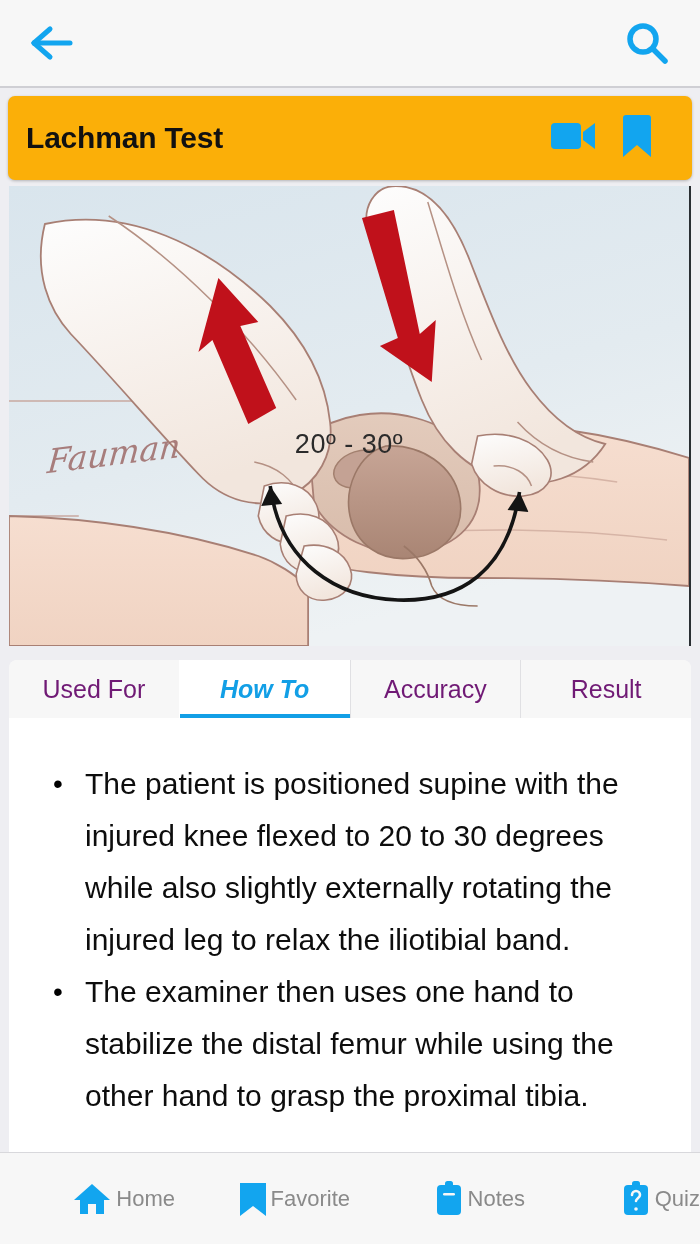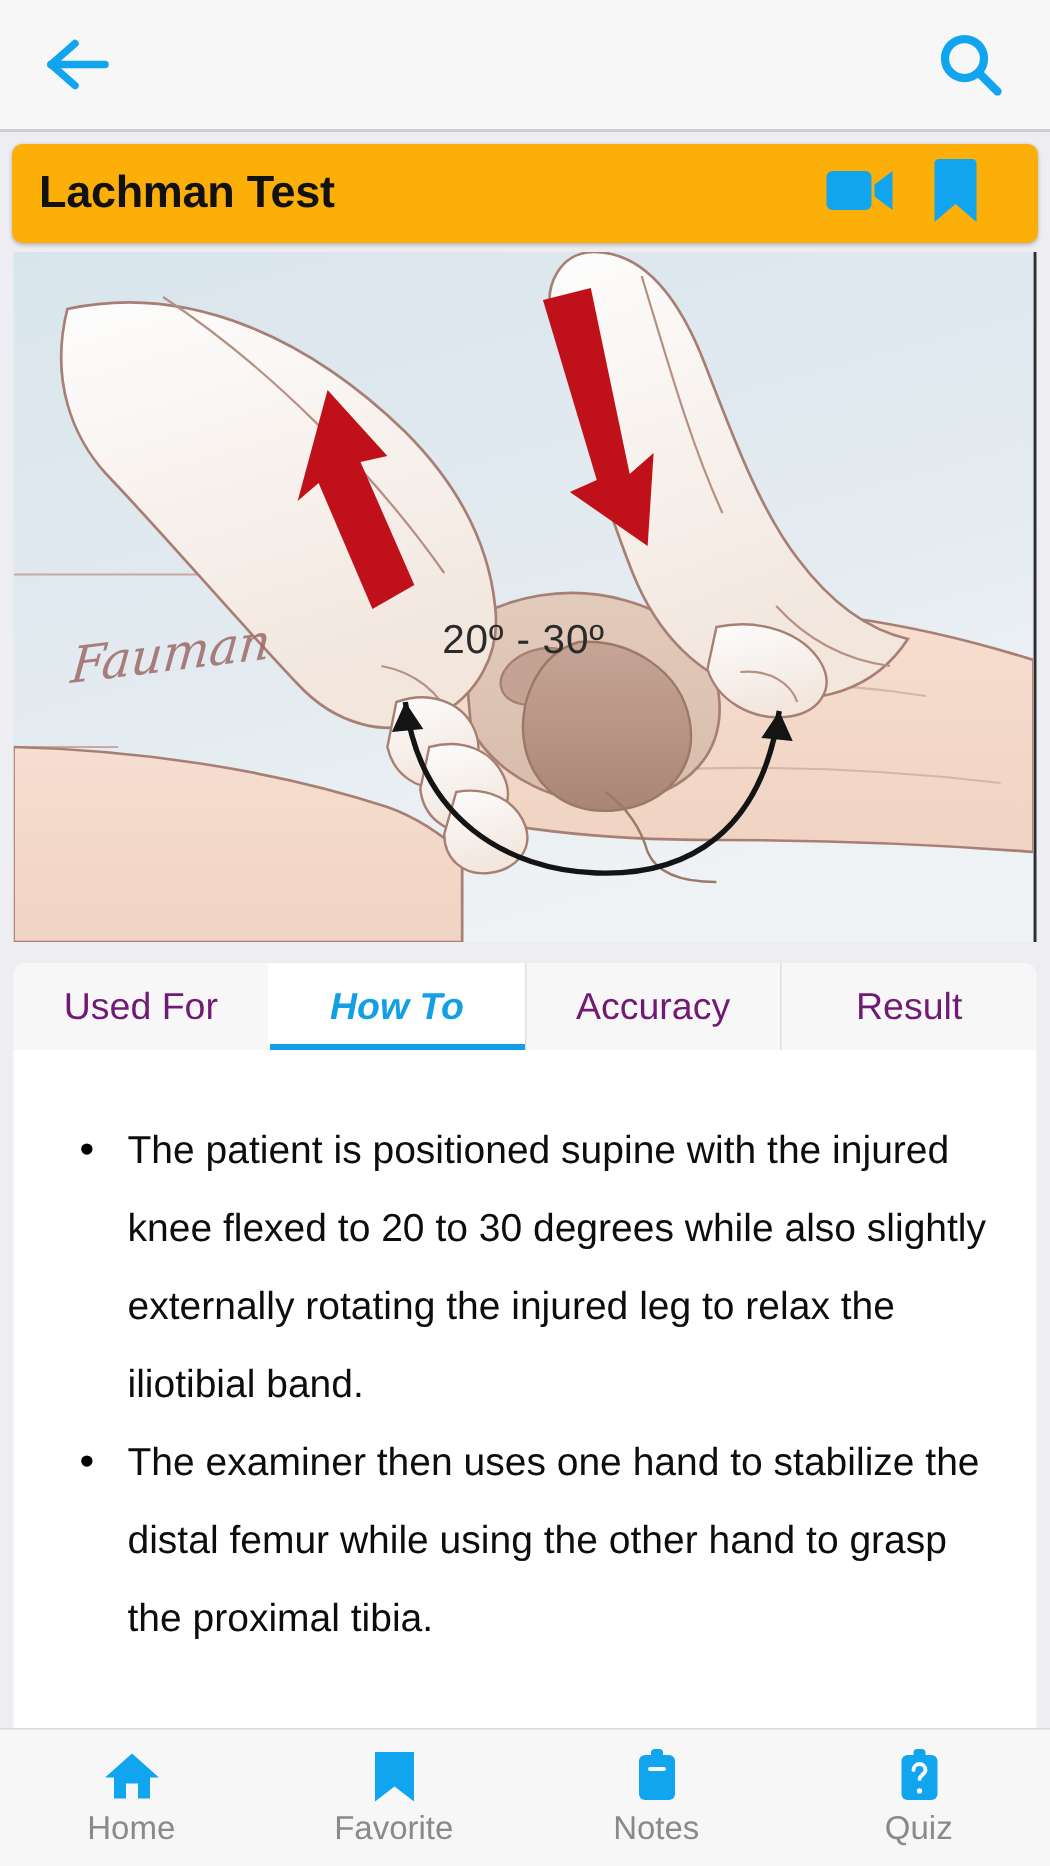--- a/index.html
+++ b/index.html
@@ -37,21 +37,21 @@
     display: flex; align-items: center; justify-content: center;
     cursor: pointer;
   }
   .topbar-btn svg { display: block; }
 
   
   #titlebar-wrap {
     padding: 8px 8px 0 8px;
   }
   #titlebar {
-    height: 66px;
+    height: 84px;
     background: #fbaf08;
     border-radius: 7px;
     display: flex;
     align-items: center;
     padding: 0 24px 0 18px;
     box-shadow: 0 1px 3px rgba(0,0,0,.25);
   }
   #titlebar-title {
     flex: 1;
     font-size: 30px;
@@ -143,21 +143,21 @@
     flex: 1;
     background: #ffffff;
     margin: 0 9px;
     overflow: hidden;
     padding: 40px 30px 0 30px;
   }
   ul#bullets { list-style: none; }
   ul#bullets li {
     position: relative;
     padding-left: 46px;
-    font-size: 26px;
+    font-size: 30px;
     line-height: 52px;
     color: #0d0d0d;
   }
   ul#bullets li::before {
     content: "\2022";
     position: absolute;
     left: 14px;
     top: 0;
     font-size: 28px;
     color: #000;
@@ -167,23 +167,22 @@
   #bottomnav {
     height: 92px;
     min-height: 92px;
     background: #f7f7f7;
     border-top: 1px solid #d8d8dc;
     display: flex;
   }
   .nav-item {
     flex: 1;
     display: flex;
-    flex-direction: column;
     align-items: center;
-    justify-content: center;
+    justify-content: flex-end;
     gap: 4px;
     cursor: pointer;
   }
   .nav-icon { height: 36px; display: flex; align-items: center; justify-content: center; }
   .nav-label { font-size: 22px; color: #8a8a8a; }
 </style>
 </head>
 <body>
 
 <div id="app">

